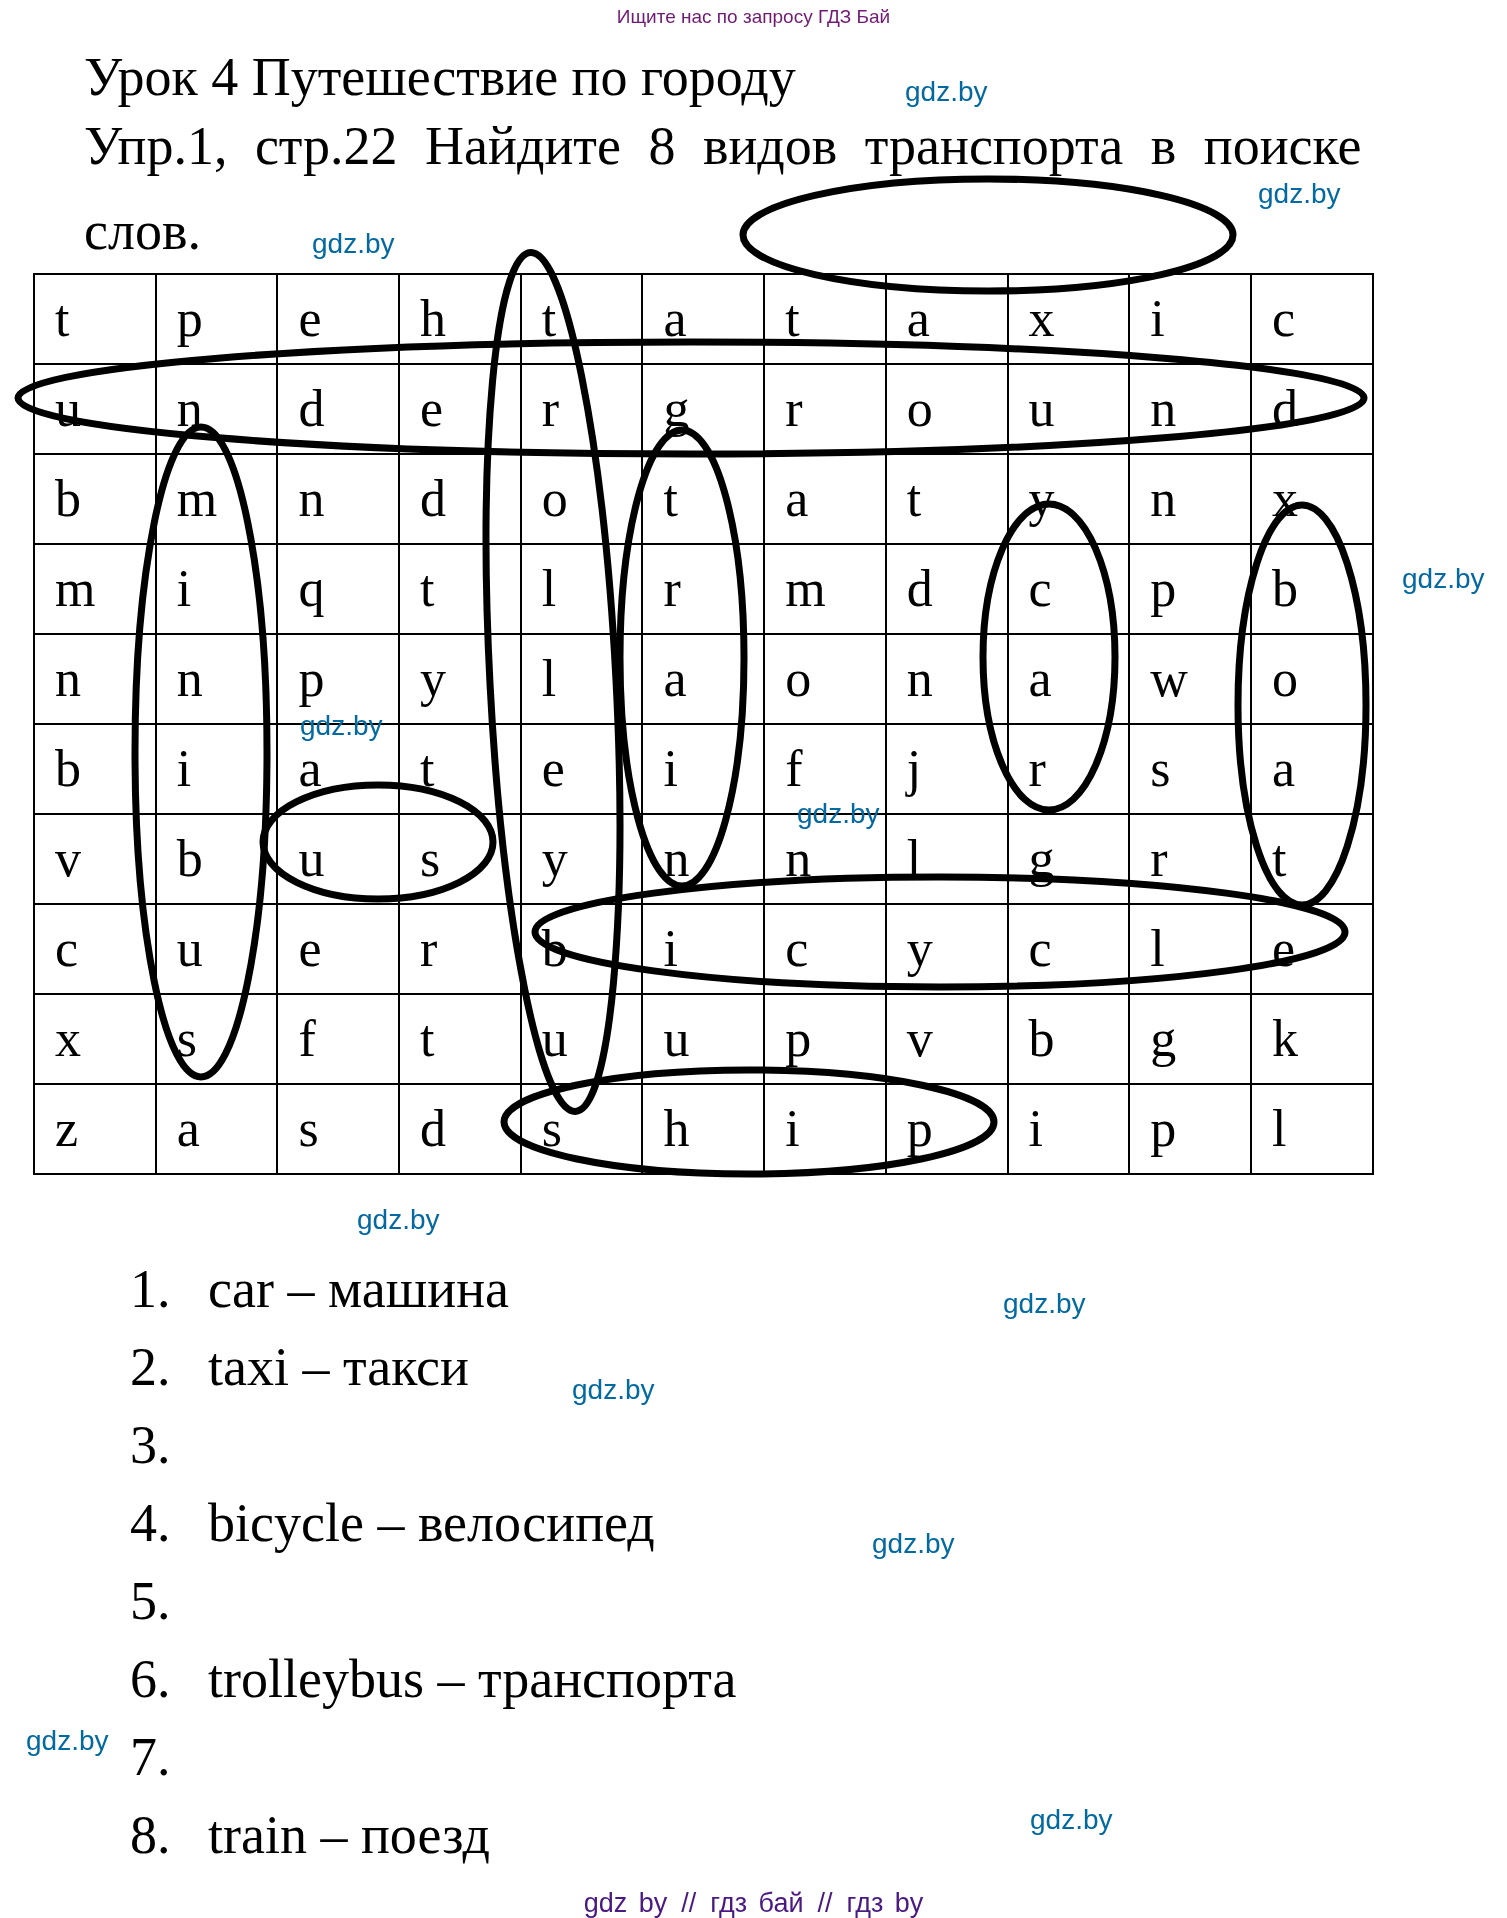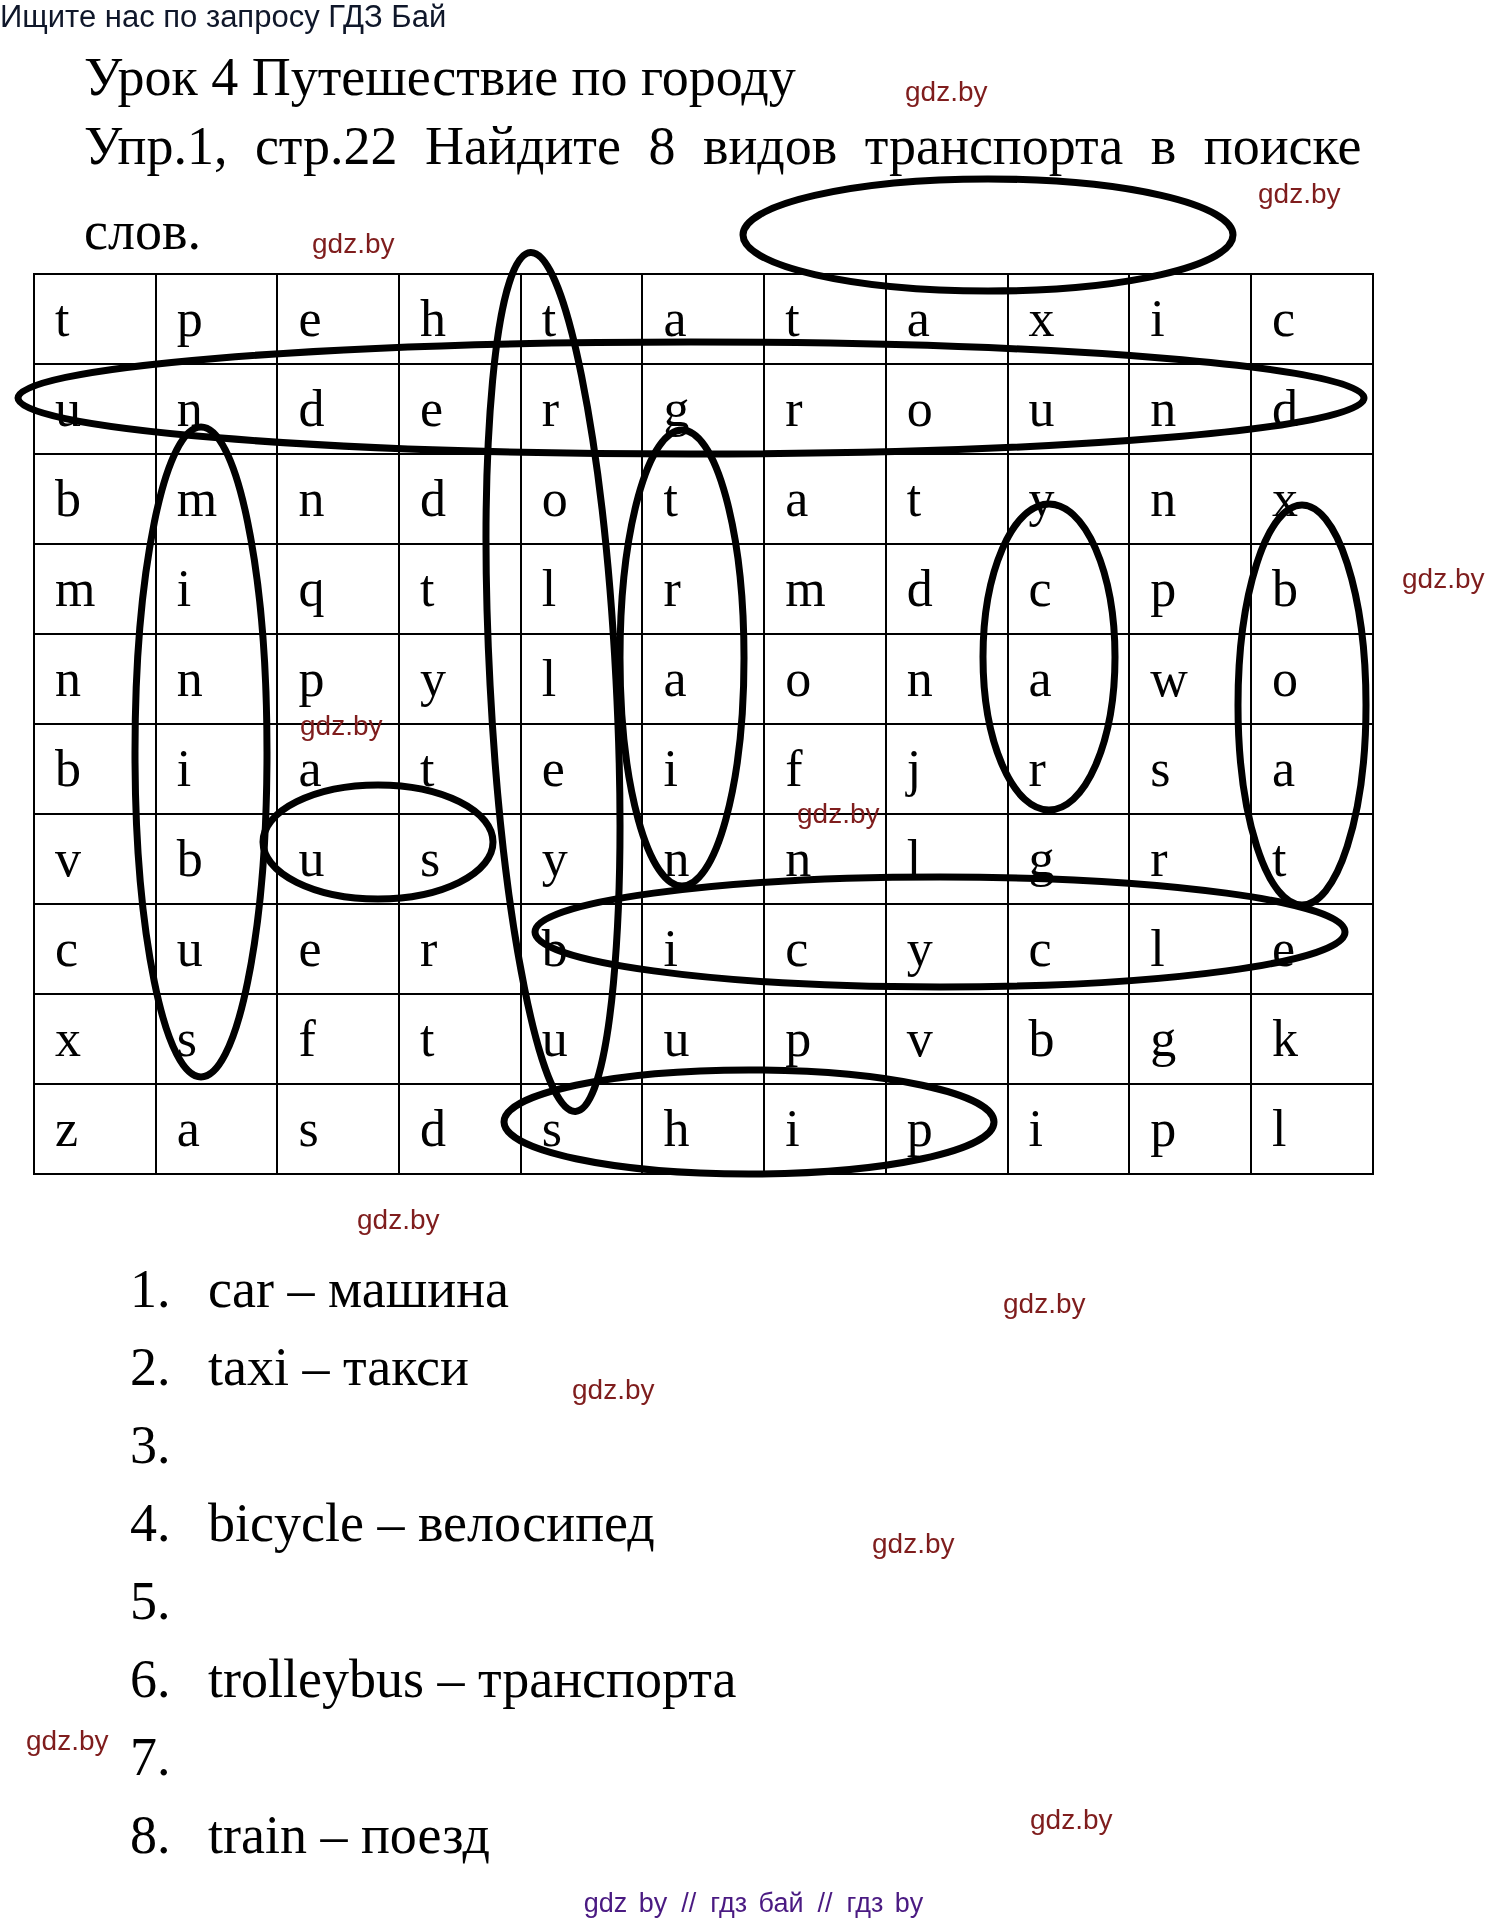--- a/index.html
+++ b/index.html
@@ -1,24 +1,24 @@
 <!DOCTYPE html>
 <html><head>
 <meta charset="utf-8">
 <style>
   html, body { margin:0; padding:0; background:#ffffff; }
   body { width:1507px; height:1918px; position:relative; overflow:hidden; }
   .serif { font-family: "Liberation Serif", "DejaVu Serif", serif; color:#000; }
   .sans { font-family: "Liberation Sans", "DejaVu Sans", sans-serif; }
-  .top-banner { position:absolute; left:0; width:1507px; top:2px; font-size:31px; color:#0f172a; line-height:30px; }
+  .top-banner { position:absolute; left:0; width:1507px; top:2px; text-align:center; font-size:19px; color:#701a75; line-height:30px; }
   .title-line { position:absolute; left:60px; font-size:54px; white-space:nowrap; line-height:1;margin-left:24px; }
   .title-1 { top:50px; }
   .title-2 { top:119px; word-spacing:14px; width:1430px; }
   .title-3 { top:204px; }
-  .wm { position:absolute; font-size:28px; color:#7f1d1d; line-height:1; white-space:nowrap; }
+  .wm { position:absolute; font-size:28px; color:#0369a1; line-height:1; white-space:nowrap; }
   .grid { position:absolute; left:33px; top:273px; width:1339px; height:902px; border-collapse:collapse; table-layout:fixed; }
   .grid td { border:2px solid #000; width:121.7px; height:88px; font-size:52px; padding:0 0 0 20px; vertical-align:middle; box-sizing:border-box; line-height:1; }
   .overlay { position:absolute; left:0; top:0; width:1507px; height:1918px; pointer-events:none; }
   .answers { position:absolute; left:130px; top:1262px; }
   .answer { height:78px; font-size:54px; line-height:1; white-space:nowrap; display:flex; }
   .answer .num { width:78px; display:inline-block; }
   .footer { position:absolute; left:0; width:1507px; top:1888px; text-align:center; font-size:27px; color:#4a1a82; word-spacing:4px; }
   .footer .sep { margin:0 14px; }
 </style>
 </head>

